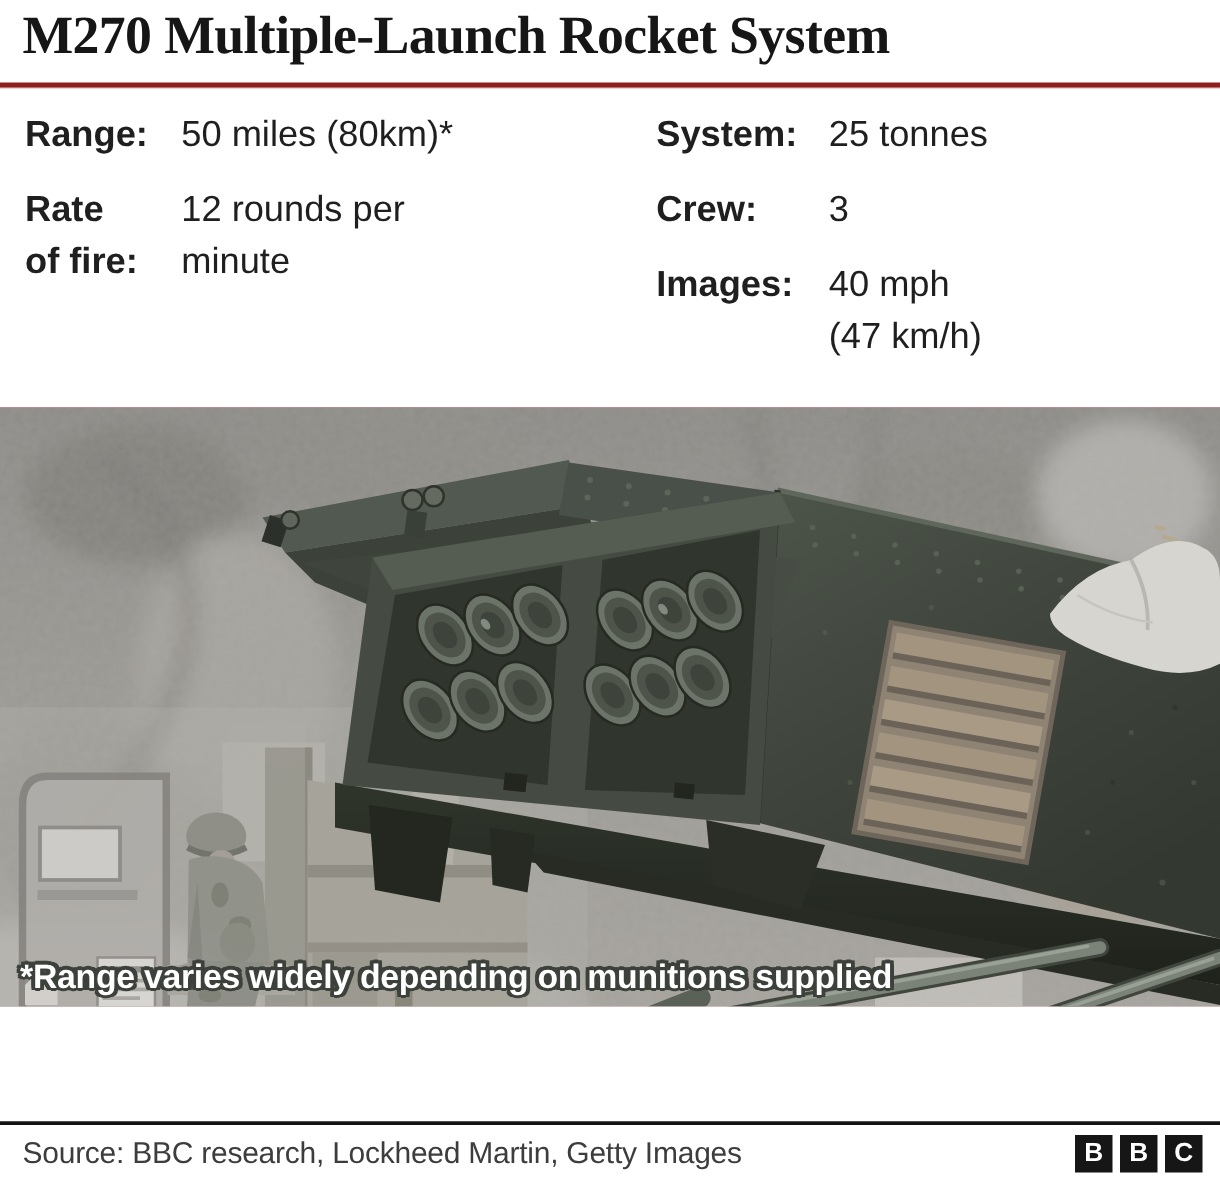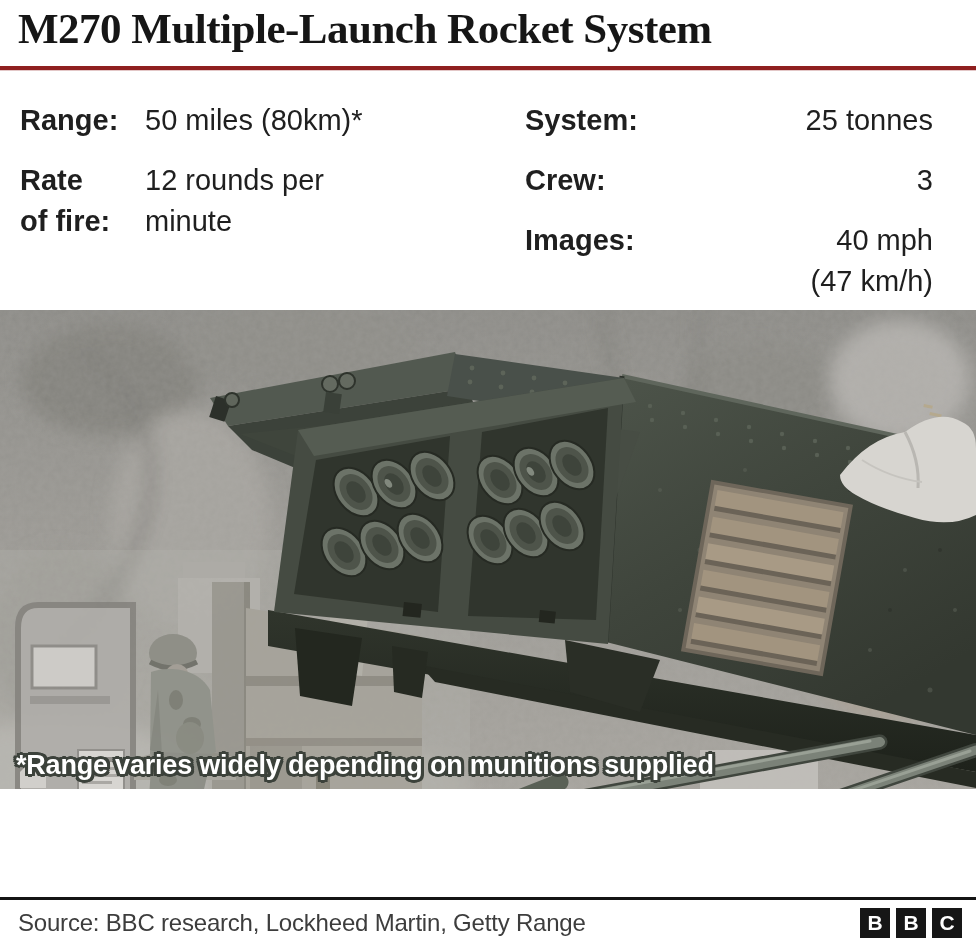--- a/index.html
+++ b/index.html
@@ -12,33 +12,33 @@
   .title{
     position:absolute; left:18px; top:4px; margin:0;
     font-family:"Liberation Serif", serif; font-weight:700;
     font-size:43px; letter-spacing:-0.5px; color:#161616; white-space:nowrap;
   }
   .rule{
     position:absolute; left:0; top:66px; width:976px; height:4px;
     background:#8f1f1f; box-shadow:0 1px 0 rgba(143,31,31,.25);
   }
   
-  .stats{position:absolute; top:100px; left:20px; right:6px; display:flex;}
+  .stats{position:absolute; top:88px; left:20px; right:6px; display:flex;}
   .col-left{width:505px;}
   .col-right{width:440px;}
   .stat-row{display:flex; margin-bottom:19px;}
   .stat-label{font-weight:700; font-size:29px; line-height:41px;}
   .stat-value{font-weight:400; font-size:29px; line-height:41px;}
   .col-left  .stat-label{width:125px;}
   .col-left  .stat-value{width:320px;}
   .col-right .stat-label{width:138px;}
-  .col-right .stat-value{width:270px;text-align:right;}
+  .col-right .stat-value{width:270px;}
   
   .photo{
-    position:absolute; left:0; top:310px; width:976px; height:479px; margin:0;
+    position:absolute; left:0; top:326px; width:976px; height:479px; margin:0;
     background:#7f1d1d; overflow:hidden;
   }
   .photo svg{display:block;}
   .caption{
     position:absolute; left:16px; bottom:8px;
     font-size:27px; font-weight:700; letter-spacing:-0.2px; color:#ffffff;
     text-shadow:
       -3px 0 0 #3c423b, 3px 0 0 #3c423b, 0 -3px 0 #3c423b, 0 3px 0 #3c423b,
       -2px -2px 0 #3c423b, 2px -2px 0 #3c423b, -2px 2px 0 #3c423b, 2px 2px 0 #3c423b,
       -3px -2px 0 #3c423b, 3px -2px 0 #3c423b, -3px 2px 0 #3c423b, 3px 2px 0 #3c423b;
@@ -450,21 +450,21 @@
         <rect x="934" y="547" width="11" height="9" fill="#55594c"></rect>
         <circle cx="300" cy="514" r="3" fill="#6b6f62"></circle>
         <circle cx="430" cy="521" r="3" fill="#6b6f62"></circle>
       </g>
     </svg>
 
     <figcaption class="caption">*Range varies widely depending on munitions supplied</figcaption>
   </figure>
 
   <footer class="footer">
-    <div class="source">Source: BBC research, Lockheed Martin, Getty Range</div>
+    <div class="source">Source: BBC research, Lockheed Martin, Getty Images</div>
     <div class="bbc-logo">
       <span class="bbc-block">B</span>
       <span class="bbc-block">B</span>
       <span class="bbc-block">C</span>
     </div>
   </footer>
 
 </div>
 
 </body></html>

